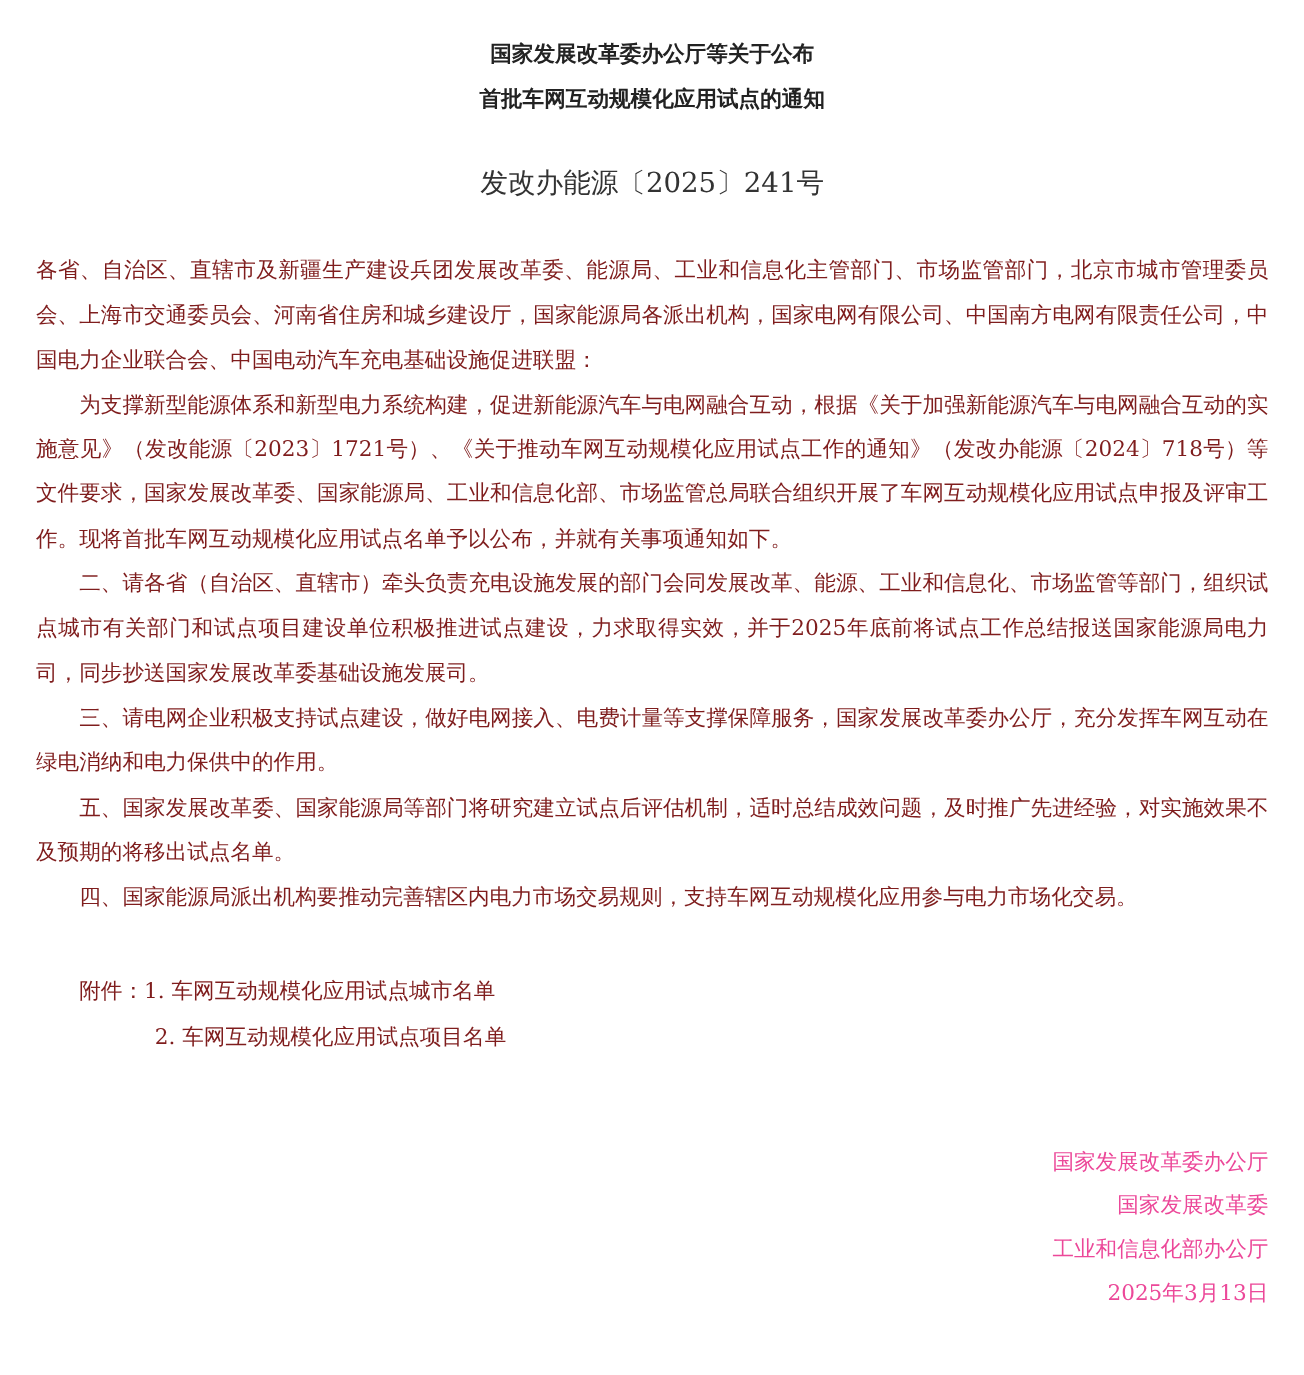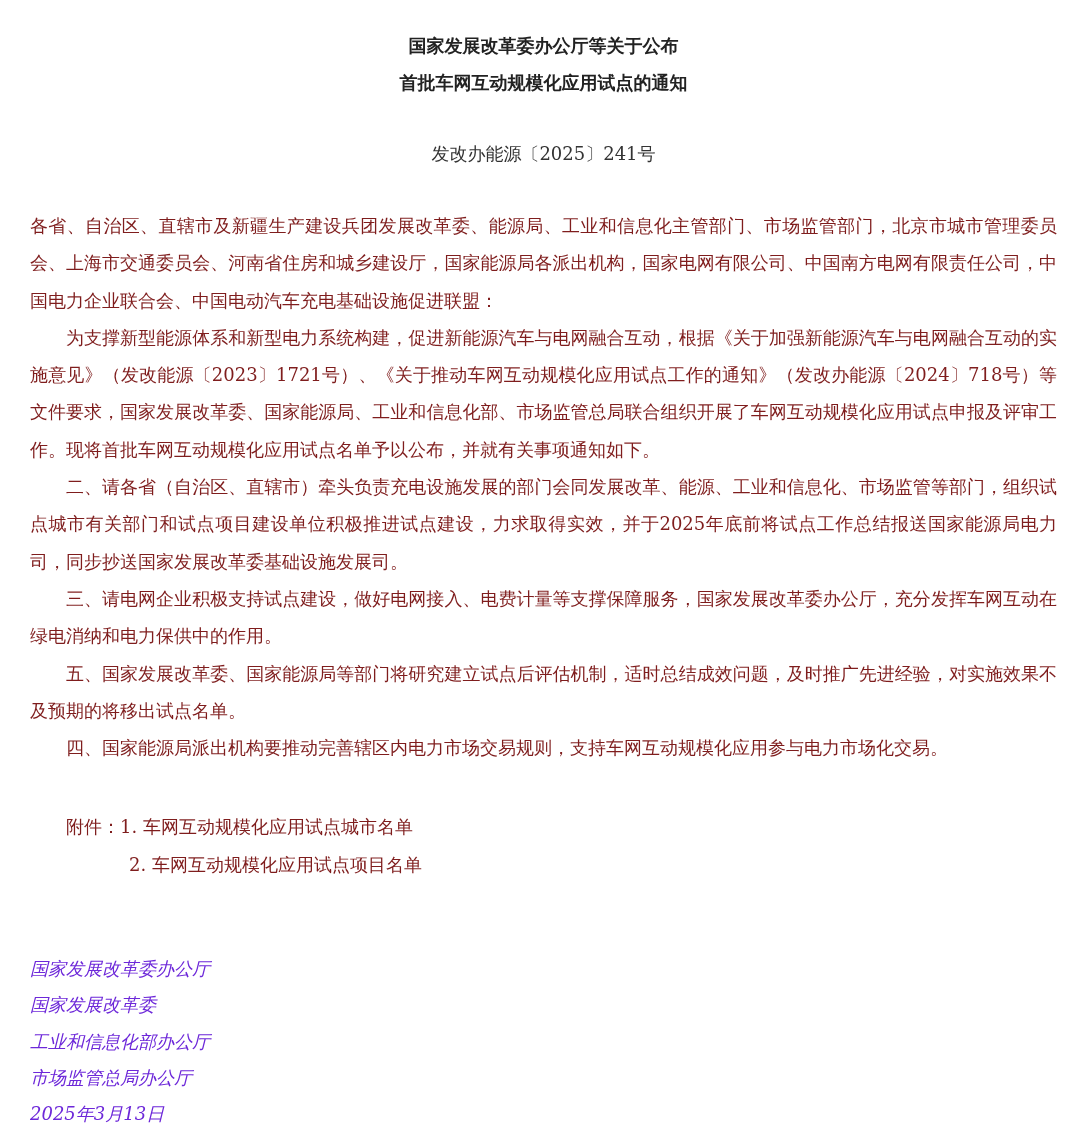--- a/index.html
+++ b/index.html
@@ -34,21 +34,21 @@
       left: 30px;
       right: 30px;
       top: 27px;
     }
     .doc-number {
       position: absolute;
       left: 30px;
       right: 30px;
       top: 135px;
       text-align: center;
-      font-size: 18px;
+      font-size: 23px;
       line-height: 37px;
       color: #333333;
     }
     .body-text {
       position: absolute;
       left: 30px;
       right: 30px;
       top: 207px;
       font-size: 18px;
       line-height: 37.3px;
@@ -69,25 +69,24 @@
       margin-top: 42px;
     }
     .attach-line.second {
       padding-left: 99px;
     }
     .signature-block {
       position: absolute;
       left: 30px;
       right: 30px;
       top: 951px;
-      text-align: left;
+      text-align: right;
       font-size: 18px;
       line-height: 36.3px;
-      color: #6d28d9;
-      font-style: italic;
+      color: #ec4899;
     }
     .signature-block div {
       margin: 0;
     }
   </style>
 </head>
 <body>
 
 <div class="page">
 
@@ -106,17 +105,16 @@
     <p class="indent">五、国家发展改革委、国家能源局等部门将研究建立试点后评估机制，适时总结成效问题，及时推广先进经验，对实施效果不及预期的将移出试点名单。</p>
     <p class="indent">四、国家能源局派出机构要推动完善辖区内电力市场交易规则，支持车网互动规模化应用参与电力市场化交易。</p>
     <p class="attach-line first"><span>附件：</span><span>1. 车网互动规模化应用试点城市名单</span></p>
     <p class="attach-line second"><span>2. 车网互动规模化应用试点项目名单</span></p>
   </div>
 
   <div class="signature-block">
     <div>国家发展改革委办公厅</div>
     <div>国家发展改革委</div>
     <div>工业和信息化部办公厅</div>
-    <div>市场监管总局办公厅</div>
     <div>2025年3月13日</div>
   </div>
 
 </div>
 
 </body></html>

